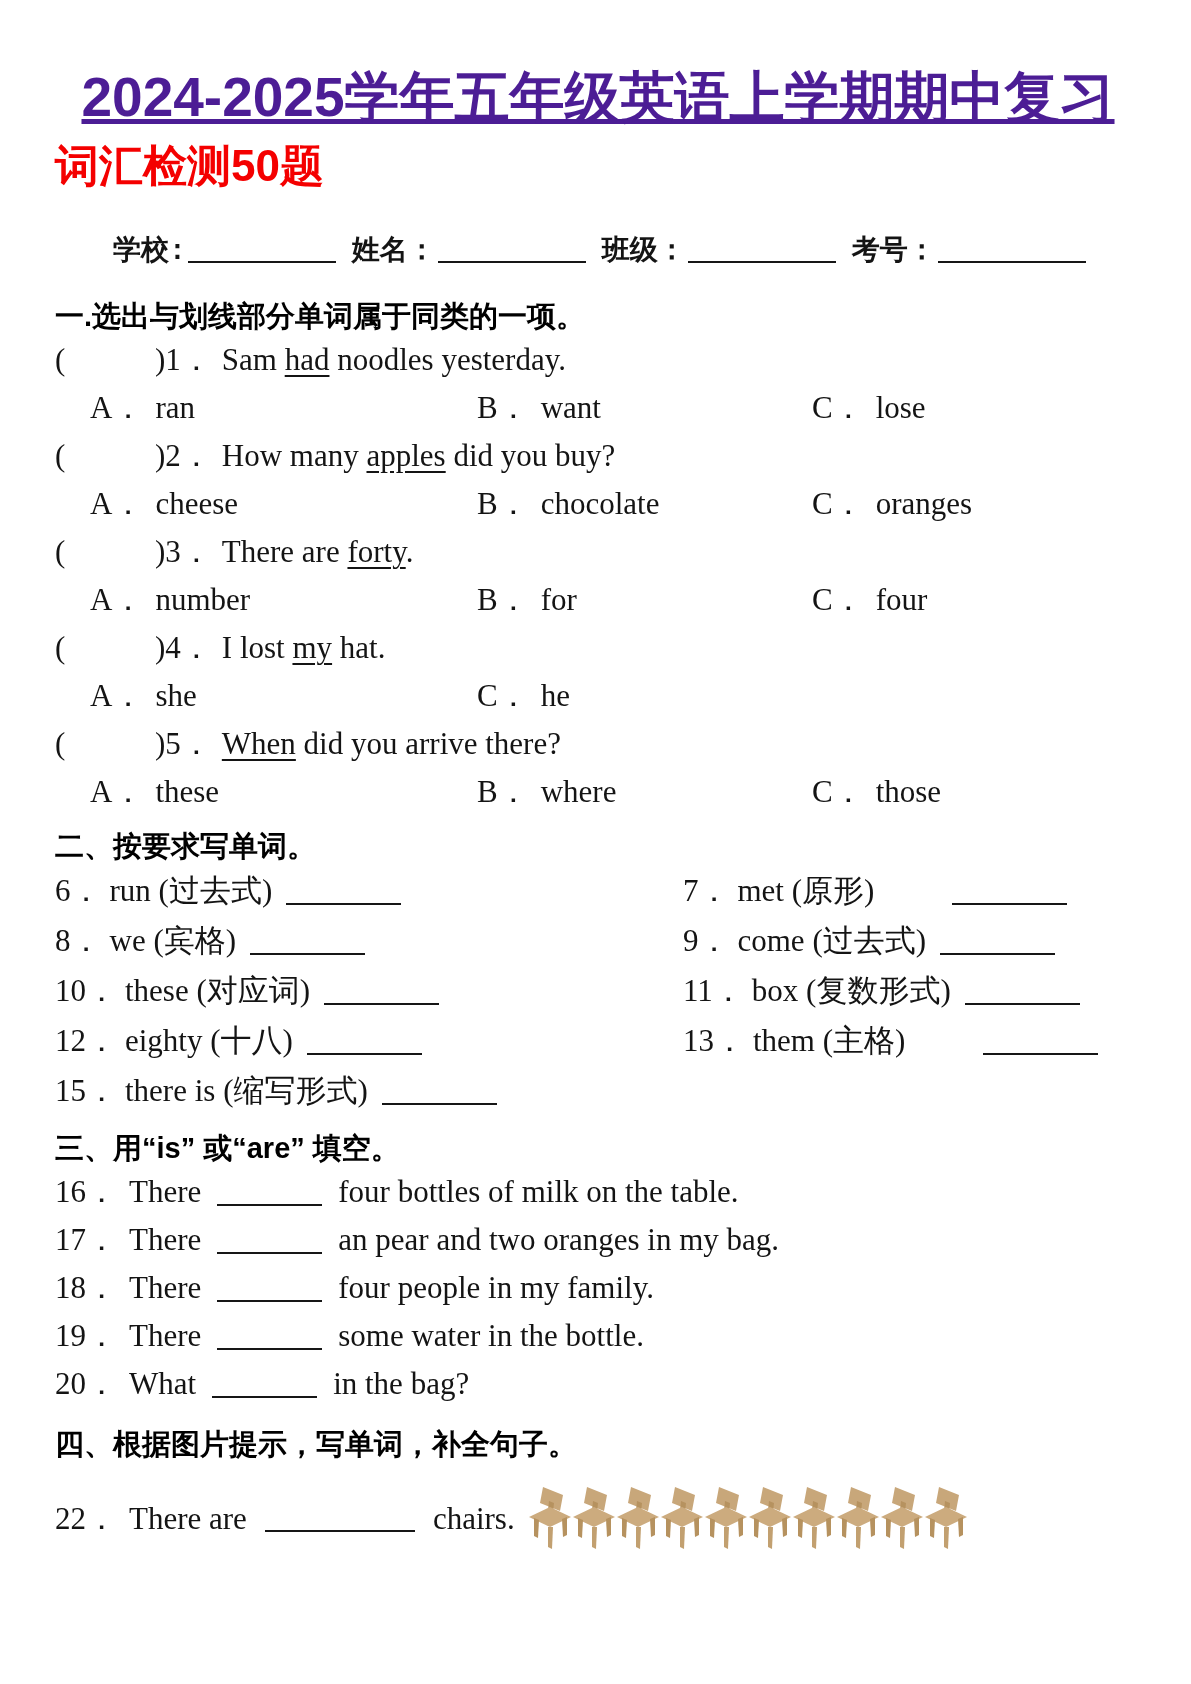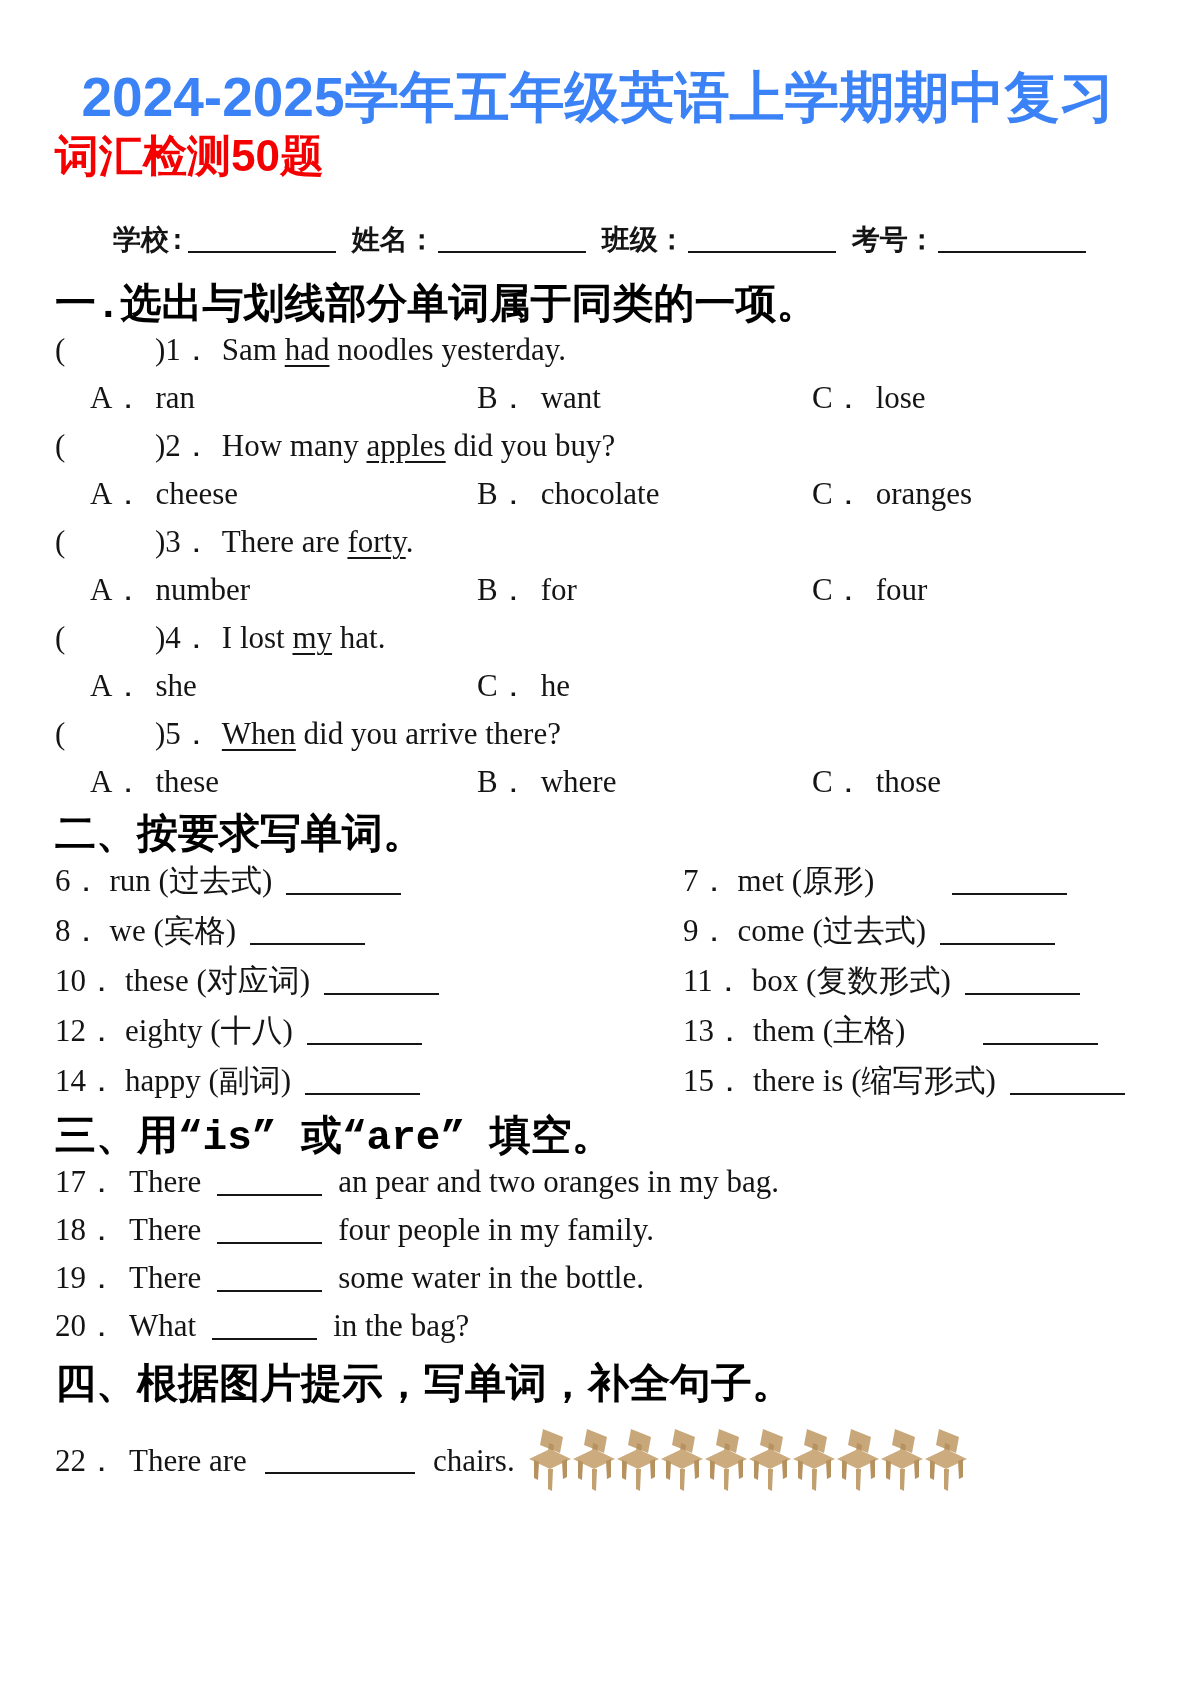--- a/index.html
+++ b/index.html
@@ -6,28 +6,29 @@
   body{
     width:1191px;height:1684px;
     font-family:"Liberation Serif", serif;
     color:#141414;
     -webkit-font-smoothing:antialiased;
   }
   .page{padding:0 50px 0 55px;}
 
   
   .title{
-    margin:64px 0 0 0;
+    margin:64px 0 10px 0;
     text-align:center;
     font-family:"Liberation Sans", sans-serif;
     font-weight:900;
     font-size:55px;
     line-height:66px;
     letter-spacing:0px;
-    color:#3b82f6;
+    color:#4c1d95;
+    text-decoration:underline;
   }
   .subtitle{
     text-align:left;
     font-family:"Liberation Sans", sans-serif;
     font-weight:900;
     font-size:44px;
     line-height:52px;
     color:#f40000;
   }
 
@@ -53,23 +54,23 @@
     height:24px;
     vertical-align:-4px;
   }
   .w148{width:148px;}
   .w115{width:115px;}
   .w105{width:105px;}
   .w150{width:150px;}
 
   
   .sec-heading{
-    font-family:Liberation Mono, monospace;
+    font-family:Liberation Sans, sans-serif;
     font-weight:800;
-    font-size:41px;
+    font-size:29px;
     line-height:40px;
     color:#000;
   }
   .h1x{margin-top:26px;}
   .h2x{margin-top:10px;}
   .h3x{margin-top:12px;}
   .h4x{margin-top:16px;}
 
   
   .qline{font-size:31px;line-height:48px;white-space:nowrap;}
@@ -190,26 +191,26 @@
   </div>
   <div class="s2row">
     <span class="s2item"><span class="s2num">10．</span><span>these (对应词)</span><span class="blank w115"></span></span>
     <span class="s2item"><span class="s2num">11．</span><span>box (复数形式)</span><span class="blank w115"></span></span>
   </div>
   <div class="s2row">
     <span class="s2item"><span class="s2num">12．</span><span>eighty (十八)</span><span class="blank w115"></span></span>
     <span class="s2item"><span class="s2num">13．</span><span>them (主格)</span><span class="blank w115 gapped"></span></span>
   </div>
   <div class="s2row">
-    <span class="s2item"><span class="s2num">14．</span><span>happy (副词)</span><span class="blank w115"></span></span>
     <span class="s2item"><span class="s2num">15．</span><span>there is (缩写形式)</span><span class="blank w115"></span></span>
   </div>
 
   <div class="sec-heading h3x">三、用“is” 或“are” 填空。</div>
 
+  <div class="s3row"><span class="s3num">16．</span><span>There</span><span class="blank w105"></span><span>four bottles of milk on the table.</span></div>
   <div class="s3row"><span class="s3num">17．</span><span>There</span><span class="blank w105"></span><span>an pear and two oranges in my bag.</span></div>
   <div class="s3row"><span class="s3num">18．</span><span>There</span><span class="blank w105"></span><span>four people in my family.</span></div>
   <div class="s3row"><span class="s3num">19．</span><span>There</span><span class="blank w105"></span><span>some water in the bottle.</span></div>
   <div class="s3row"><span class="s3num">20．</span><span>What</span><span class="blank w105"></span><span>in the bag?</span></div>
 
   <div class="sec-heading h4x">四、根据图片提示，写单词，补全句子。</div>
 
   <div class="s4row">
     <span class="s4num">22．</span>
       <span>There are</span>

